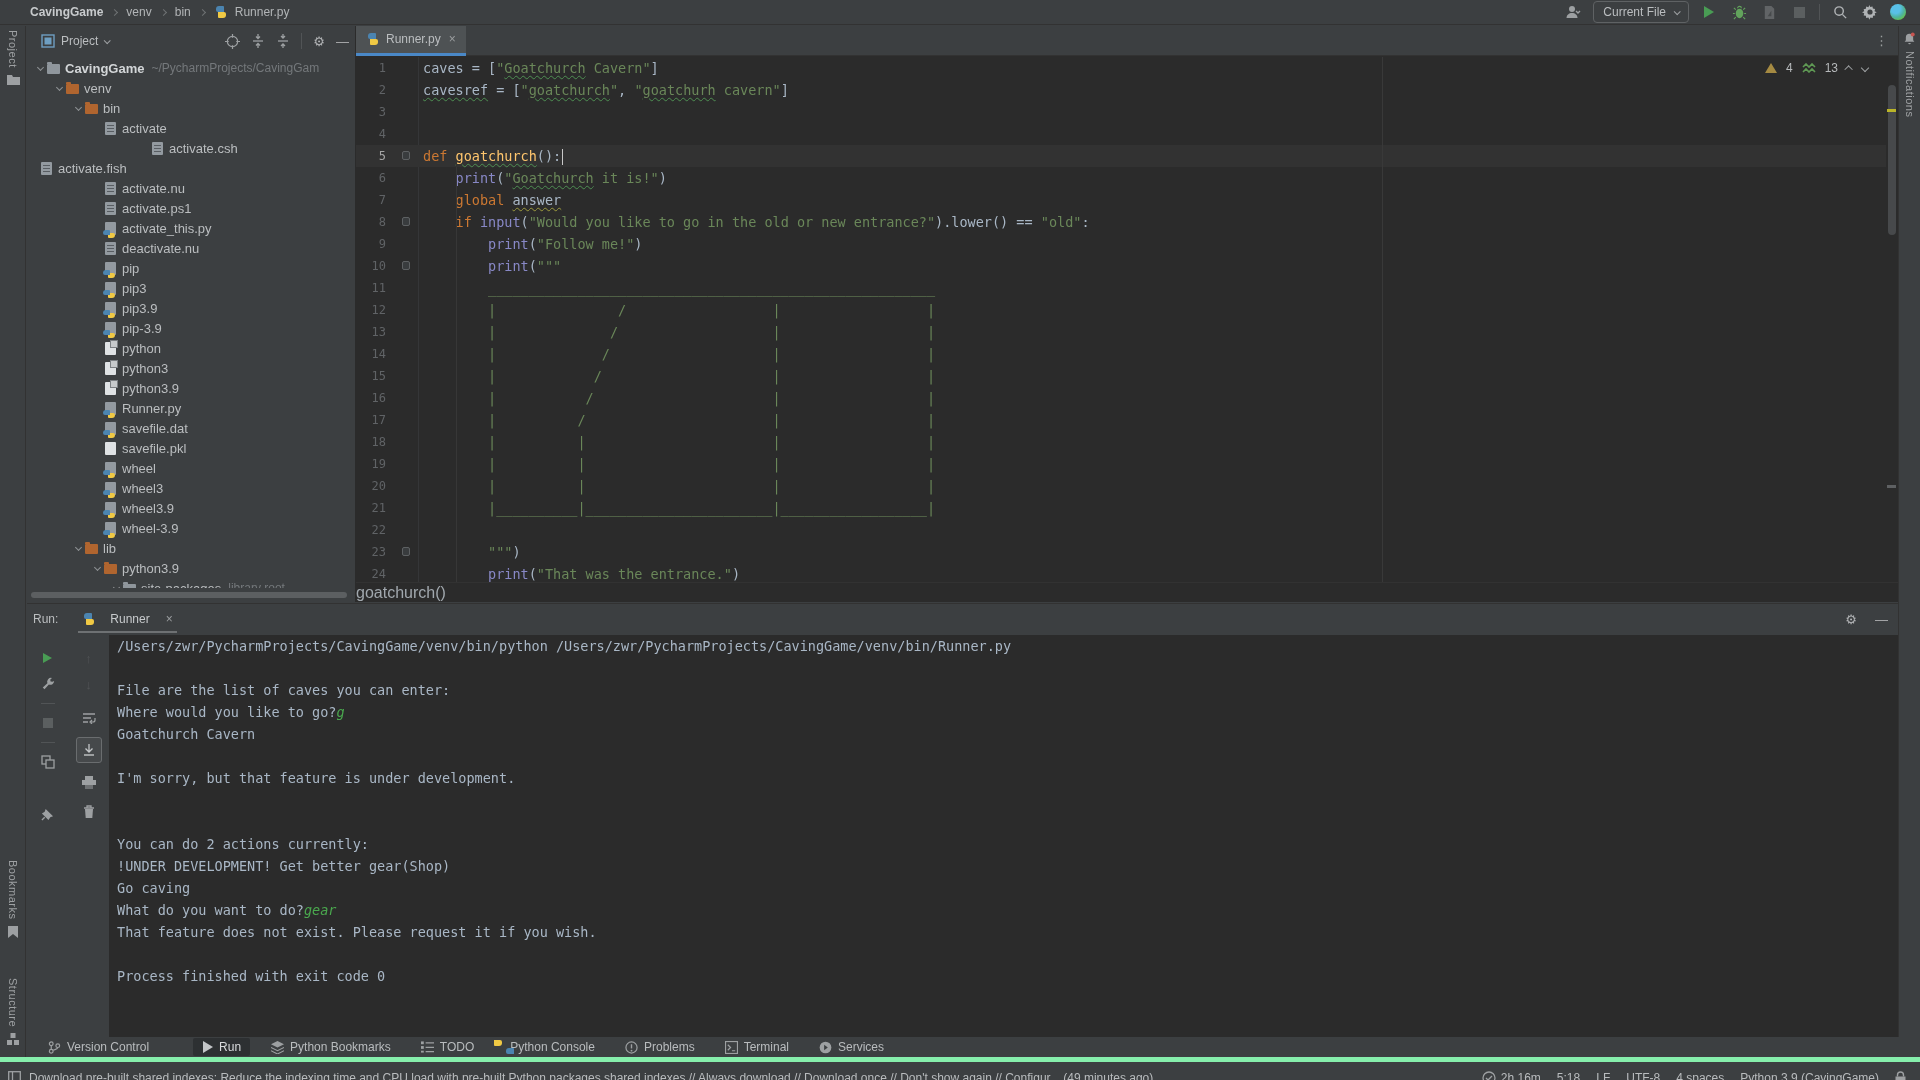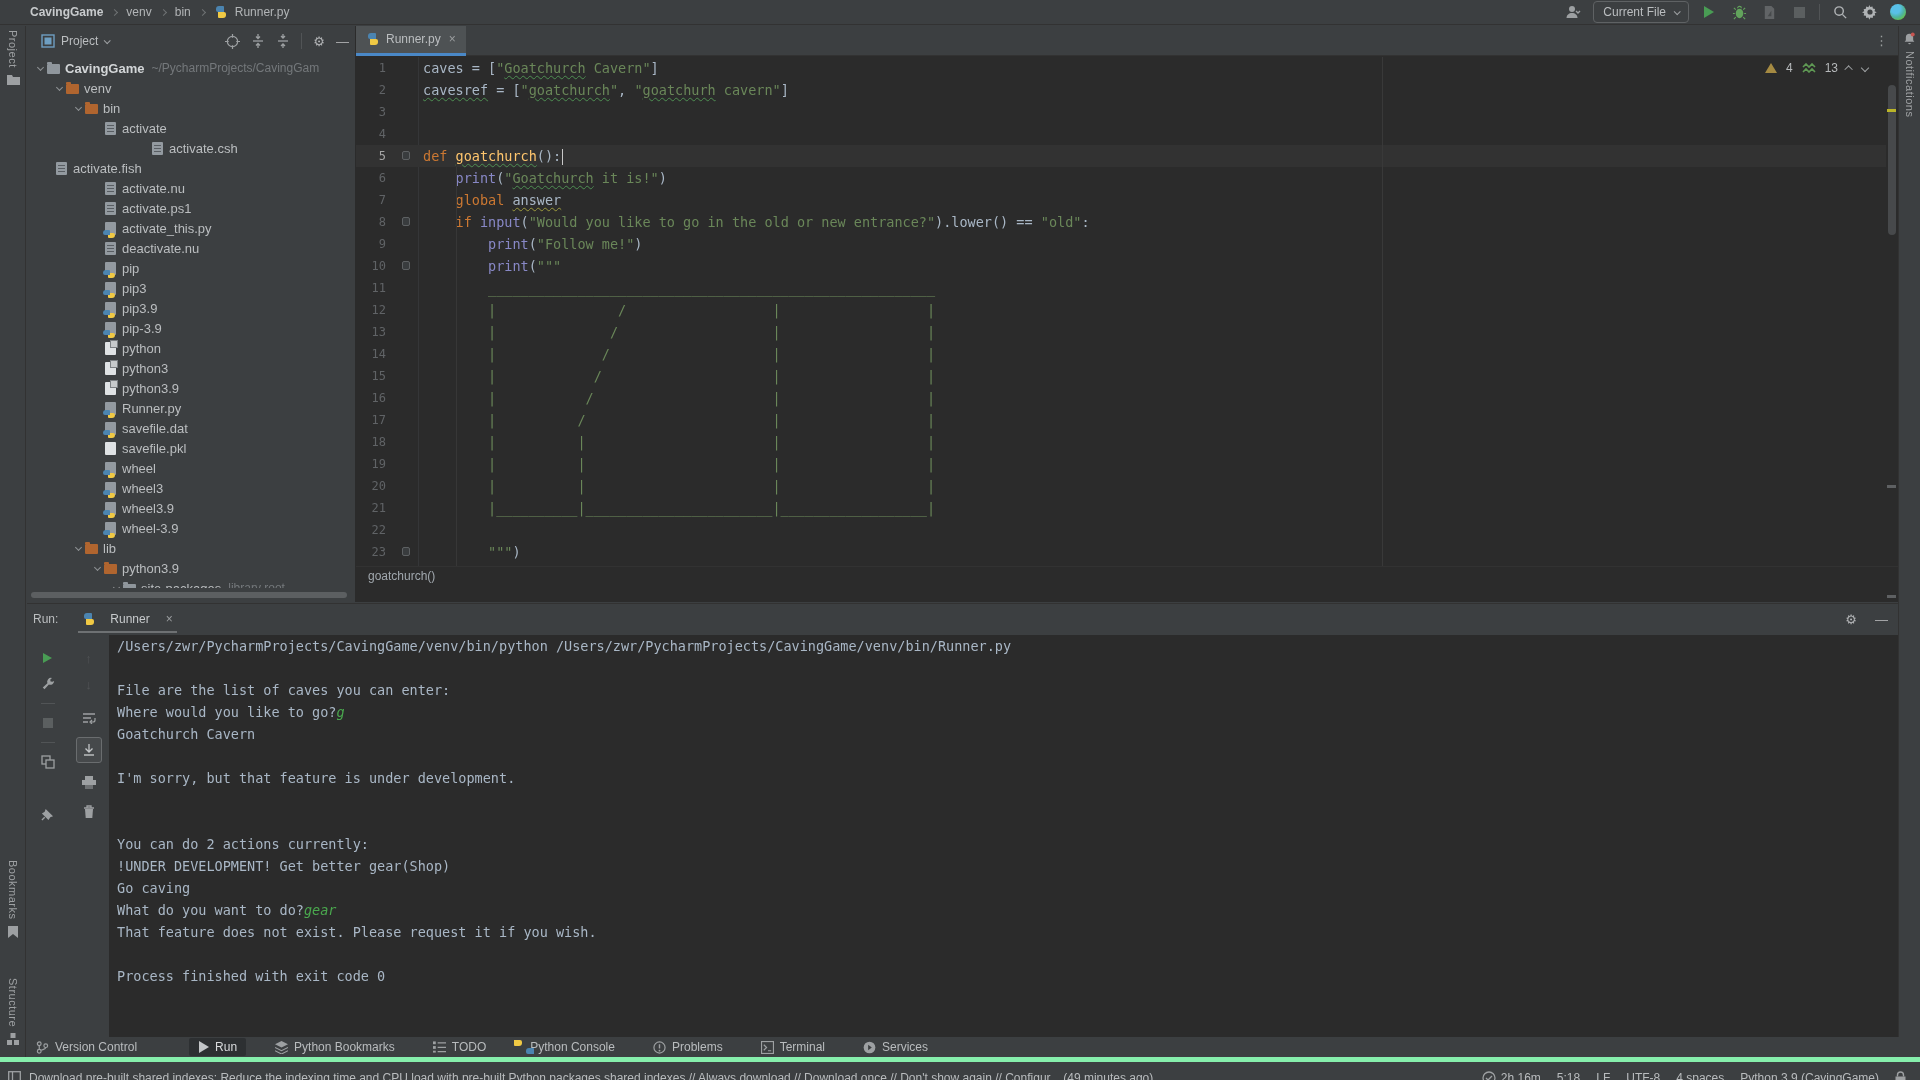--- a/index.html
+++ b/index.html
@@ -93,22 +93,22 @@
   #mguide { position:absolute; left:1026px; top:0; bottom:0; width:1px; background:#393939; }
   #inspect { position:absolute; right:18px; top:4px; display:flex; align-items:center; gap:9px;
     font-size:12px; color:#b6b9bb; }
   .warn-tri { width:0; height:0; border-left:6px solid transparent; border-right:6px solid transparent;
     border-bottom:10px solid #a58a42; position:relative; }
   .chv { width:6px; height:6px; border-right:1.5px solid #9da0a2; border-bottom:1.5px solid #9da0a2; }
   .chv.up { transform:rotate(-135deg) translateY(-2px); } .chv.down { transform:rotate(45deg); }
   #estripe { position:absolute; right:0; top:31px; width:12px; bottom:20px; background:#2b2b2b; }
   #esthumb { position:absolute; left:2px; top:28px; width:8px; height:150px; border-radius:4px; background:#47494b; }
   .etick { position:absolute; left:1px; width:9px; height:3px; }
-  #ecrumb { position:absolute; left:0; bottom:16px; right:0; height:20px; background:#2b2b2b; border-top:1px solid #323232;
-    font-size:12px; color:#a1a8ae; line-height:19px; padding-left:12px; }
+  #ecrumb { position:absolute; left:0; bottom:0; right:0; height:20px; background:#2b2b2b; border-top:1px solid #323232;
+    font-size:16px; color:#a1a8ae; line-height:19px; }
 
   
   #runpanel { position:absolute; left:27px; top:603px; width:1871px; height:434px; background:#3c3f41; border-top:1px solid #323232; }
   #runhead { height:30px; display:flex; align-items:center; padding:0 10px 0 6px; }
   #runhead .rlabel { font-size:12px; color:#bbbec0; margin-right:16px; }
   .rtab { position:relative; height:30px; display:flex; align-items:center; gap:14px; padding:0 8px; font-size:12px; color:#c7cacc; }
   .rtab:after { content:""; position:absolute; left:4px; right:4px; bottom:1px; height:2px; background:#6e7173; }
   #runhead .tools { margin-left:auto; display:flex; align-items:center; gap:18px; }
   #runtools { position:absolute; left:0; top:31px; bottom:0; width:82px; display:flex; }
   .rcol { width:41px; display:flex; flex-direction:column; align-items:center; padding-top:10px; }
@@ -116,21 +116,21 @@
   .hsep { width:14px; height:1px; background:#515456; margin:6px 0; }
   .boxed { border:1px solid #6a6d6f; border-radius:3px; background:#46494b; }
   .arrowtxt { color:#707376; font-size:13px; }
   #console { position:absolute; left:82px; top:31px; right:0; bottom:0; background:#2b2b2b; overflow:hidden; }
   .cline { white-space:pre; font-family:"DejaVu Sans Mono",monospace; font-size:13.5px; line-height:22px;
     color:#bcc0c3; padding-left:8px; height:22px; }
   .c-in { color:#4aa84e; font-style:italic; }
 
   
   #toolbar2 { position:absolute; left:27px; top:1037px; width:1893px; height:20px; background:#3c3f41;
-    display:flex; align-items:center; gap:20px; }
+    display:flex; align-items:center; gap:12px; padding-left:12px; }
   .bitem { display:flex; align-items:center; gap:6px; font-size:12px; color:#b9bcbe; padding:2px 9px; border-radius:2px; }
   .bitem.active { background:#2d3032; color:#d8dadc;margin-left:23px; }
 
   
   #status { position:absolute; left:0; top:1057px; width:1920px; height:36px; background:#3c3f41;
     border-top:5px solid #86efac; display:flex; align-items:center; font-size:12px; color:#b9bcbe; }
   #status .msg { margin-left:8px; }
   #status .right { margin-left:auto; display:flex; align-items:center; gap:16px; padding-right:14px; }
 
   svg { display:block; }
@@ -291,21 +291,21 @@
       <div class="trow" style="padding-left: 64px;">
         <span class="chslot"></span>
         <span class="ifile text"></span>
         <span class="lbl">activate</span>
       </div>
       <div class="trow" style="padding-left: 64px; margin-left: 47px;">
         <span class="chslot"></span>
         <span class="ifile text"></span>
         <span class="lbl">activate.csh</span>
       </div>
-      <div class="trow" style=" margin-left: 15px;">
+      <div class="trow" style="">
         <span class="chslot"></span>
         <span class="ifile text"></span>
         <span class="lbl">activate.fish</span>
       </div>
       <div class="trow" style="padding-left: 64px;">
         <span class="chslot"></span>
         <span class="ifile text"></span>
         <span class="lbl">activate.nu</span>
       </div>
       <div class="trow" style="padding-left: 64px;">

